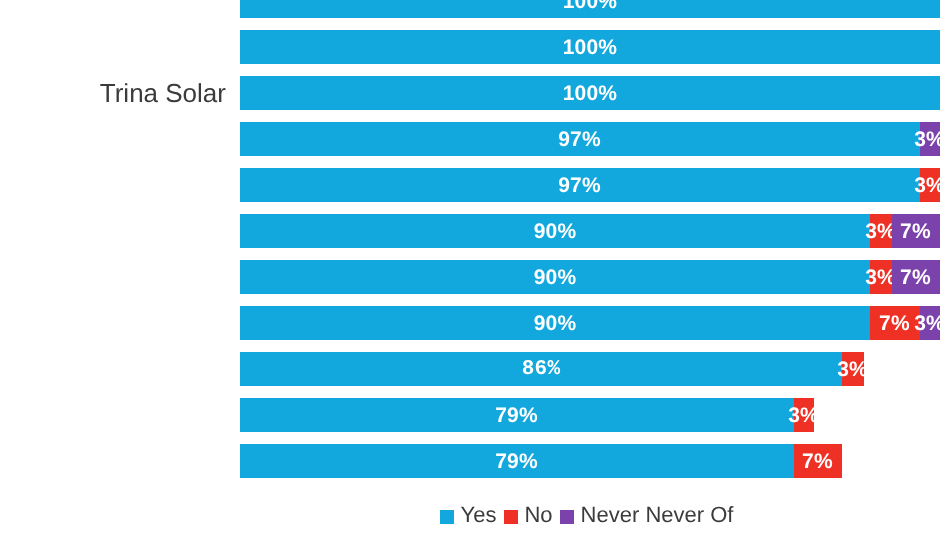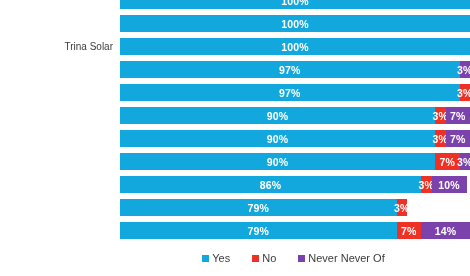--- a/index.html
+++ b/index.html
@@ -38,21 +38,21 @@
     display: flex;
     align-items: center;
   }
 
   .cat-label {
     width: 120px;
     flex: 0 0 120px;
     box-sizing: border-box;
     padding-right: 7px;
     text-align: right;
-    font-size: 10px;
+    font-size: 13px;
     color: #3b3b3b;
     white-space: nowrap;
     overflow: hidden;
     line-height: 17px;
     position: relative;
     z-index: 3;
   }
   
   .cat-label.redacted {
     color: transparent;
@@ -107,21 +107,21 @@
   
   .legend {
     position: absolute;
     left: 122px;
     right: 5px;
     top: 250px;
     height: 16px;
     display: flex;
     align-items: center;
     justify-content: center;
-    gap: 22px;
+    gap: 4px;
     font-size: 11px;
     color: #3b3b3b;
   }
   .legend-item {
     display: flex;
     align-items: center;
     gap: 3px;
     white-space: nowrap;
   }
   .swatch {
@@ -205,38 +205,36 @@
         <div class="cat-label redacted w-82"></div>
         <div class="bar-track">
           <div class="seg yes" style="width: 90%;">90%</div>
           <div class="seg no" style="width: 7%;">7%</div>
           <div class="seg nho" style="width: 3%;">3%</div>
         </div>
       </div>
       <div class="row">
         <div class="cat-label redacted w-104"></div>
         <div class="bar-track">
-          <div class="seg yes" style="width: 86%;">86%</div>
-          <div class="seg no" style="width: 3%;">3%</div>
-          <div class="seg nho" style="width: 10%;">10%</div>
+          <div class="seg yes" style="width: 86%; font-family: Liberation Mono, monospace;">86%</div>
+          <div class="seg no" style="width: 3%;">3%</div>
         </div>
       </div>
       <div class="row">
         <div class="cat-label redacted w-70"></div>
         <div class="bar-track">
           <div class="seg yes" style="width: 79%;">79%</div>
           <div class="seg no" style="width: 3%;">3%</div>
         </div>
       </div>
       <div class="row">
         <div class="cat-label redacted w-112"></div>
         <div class="bar-track">
           <div class="seg yes" style="width: 79%;">79%</div>
           <div class="seg no" style="width: 7%;">7%</div>
-          <div class="seg nho" style="width: 14%;">14%</div>
         </div>
       </div>
     </div>
 
   <div class="legend">
     <div class="legend-item">
       <span class="swatch yes"></span>
       <span>Yes</span>
     </div>
     <div class="legend-item">

